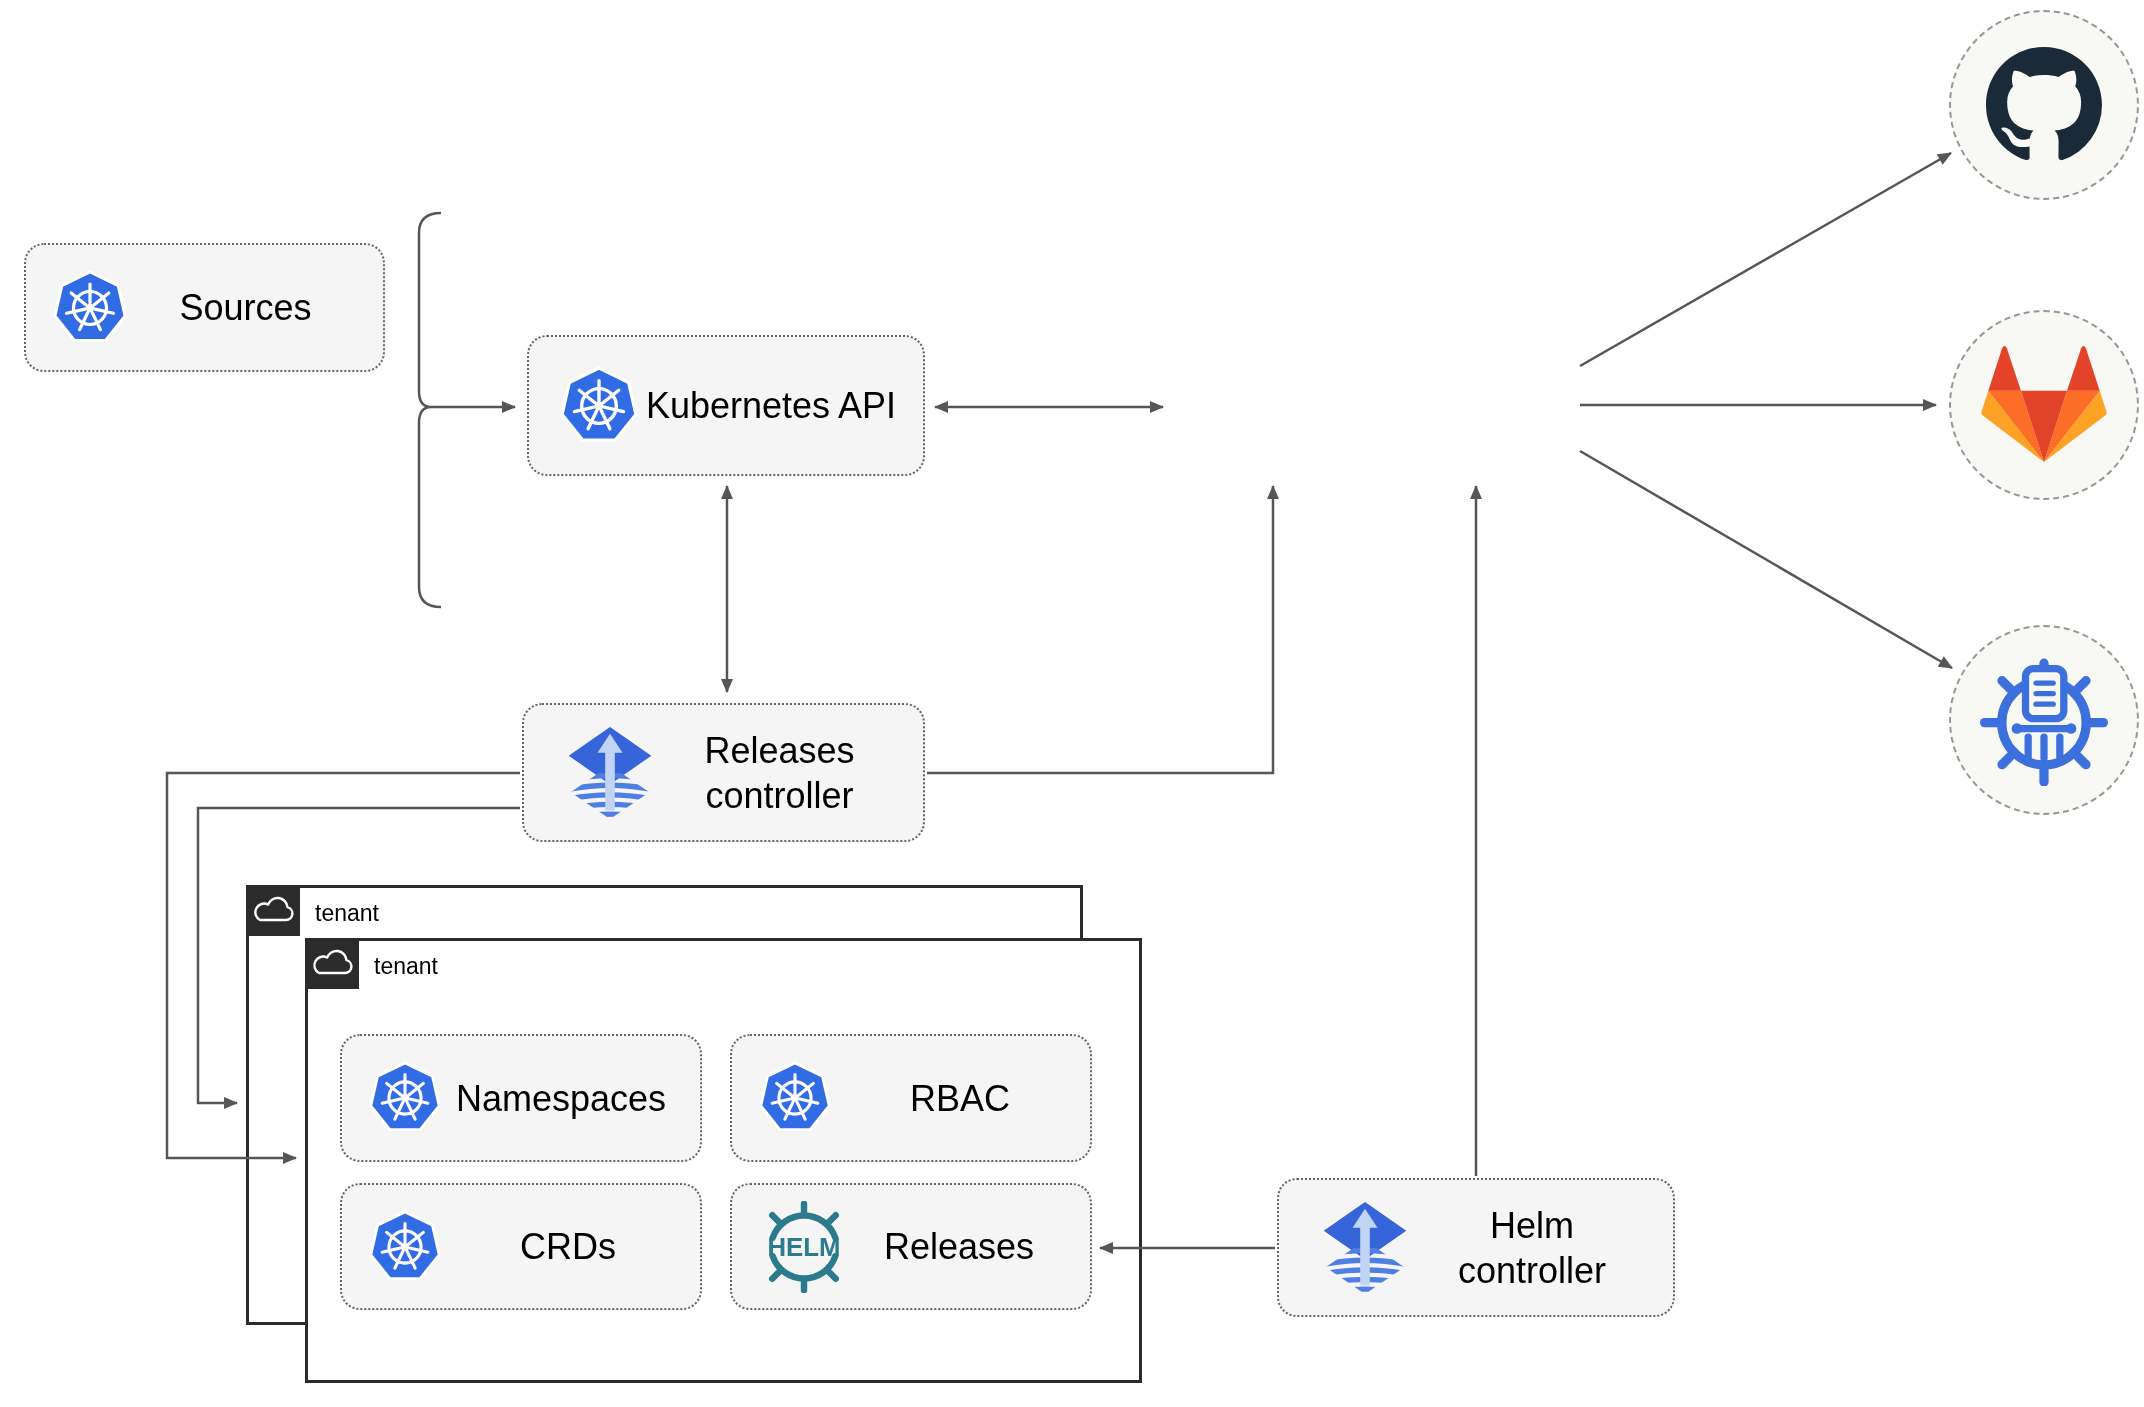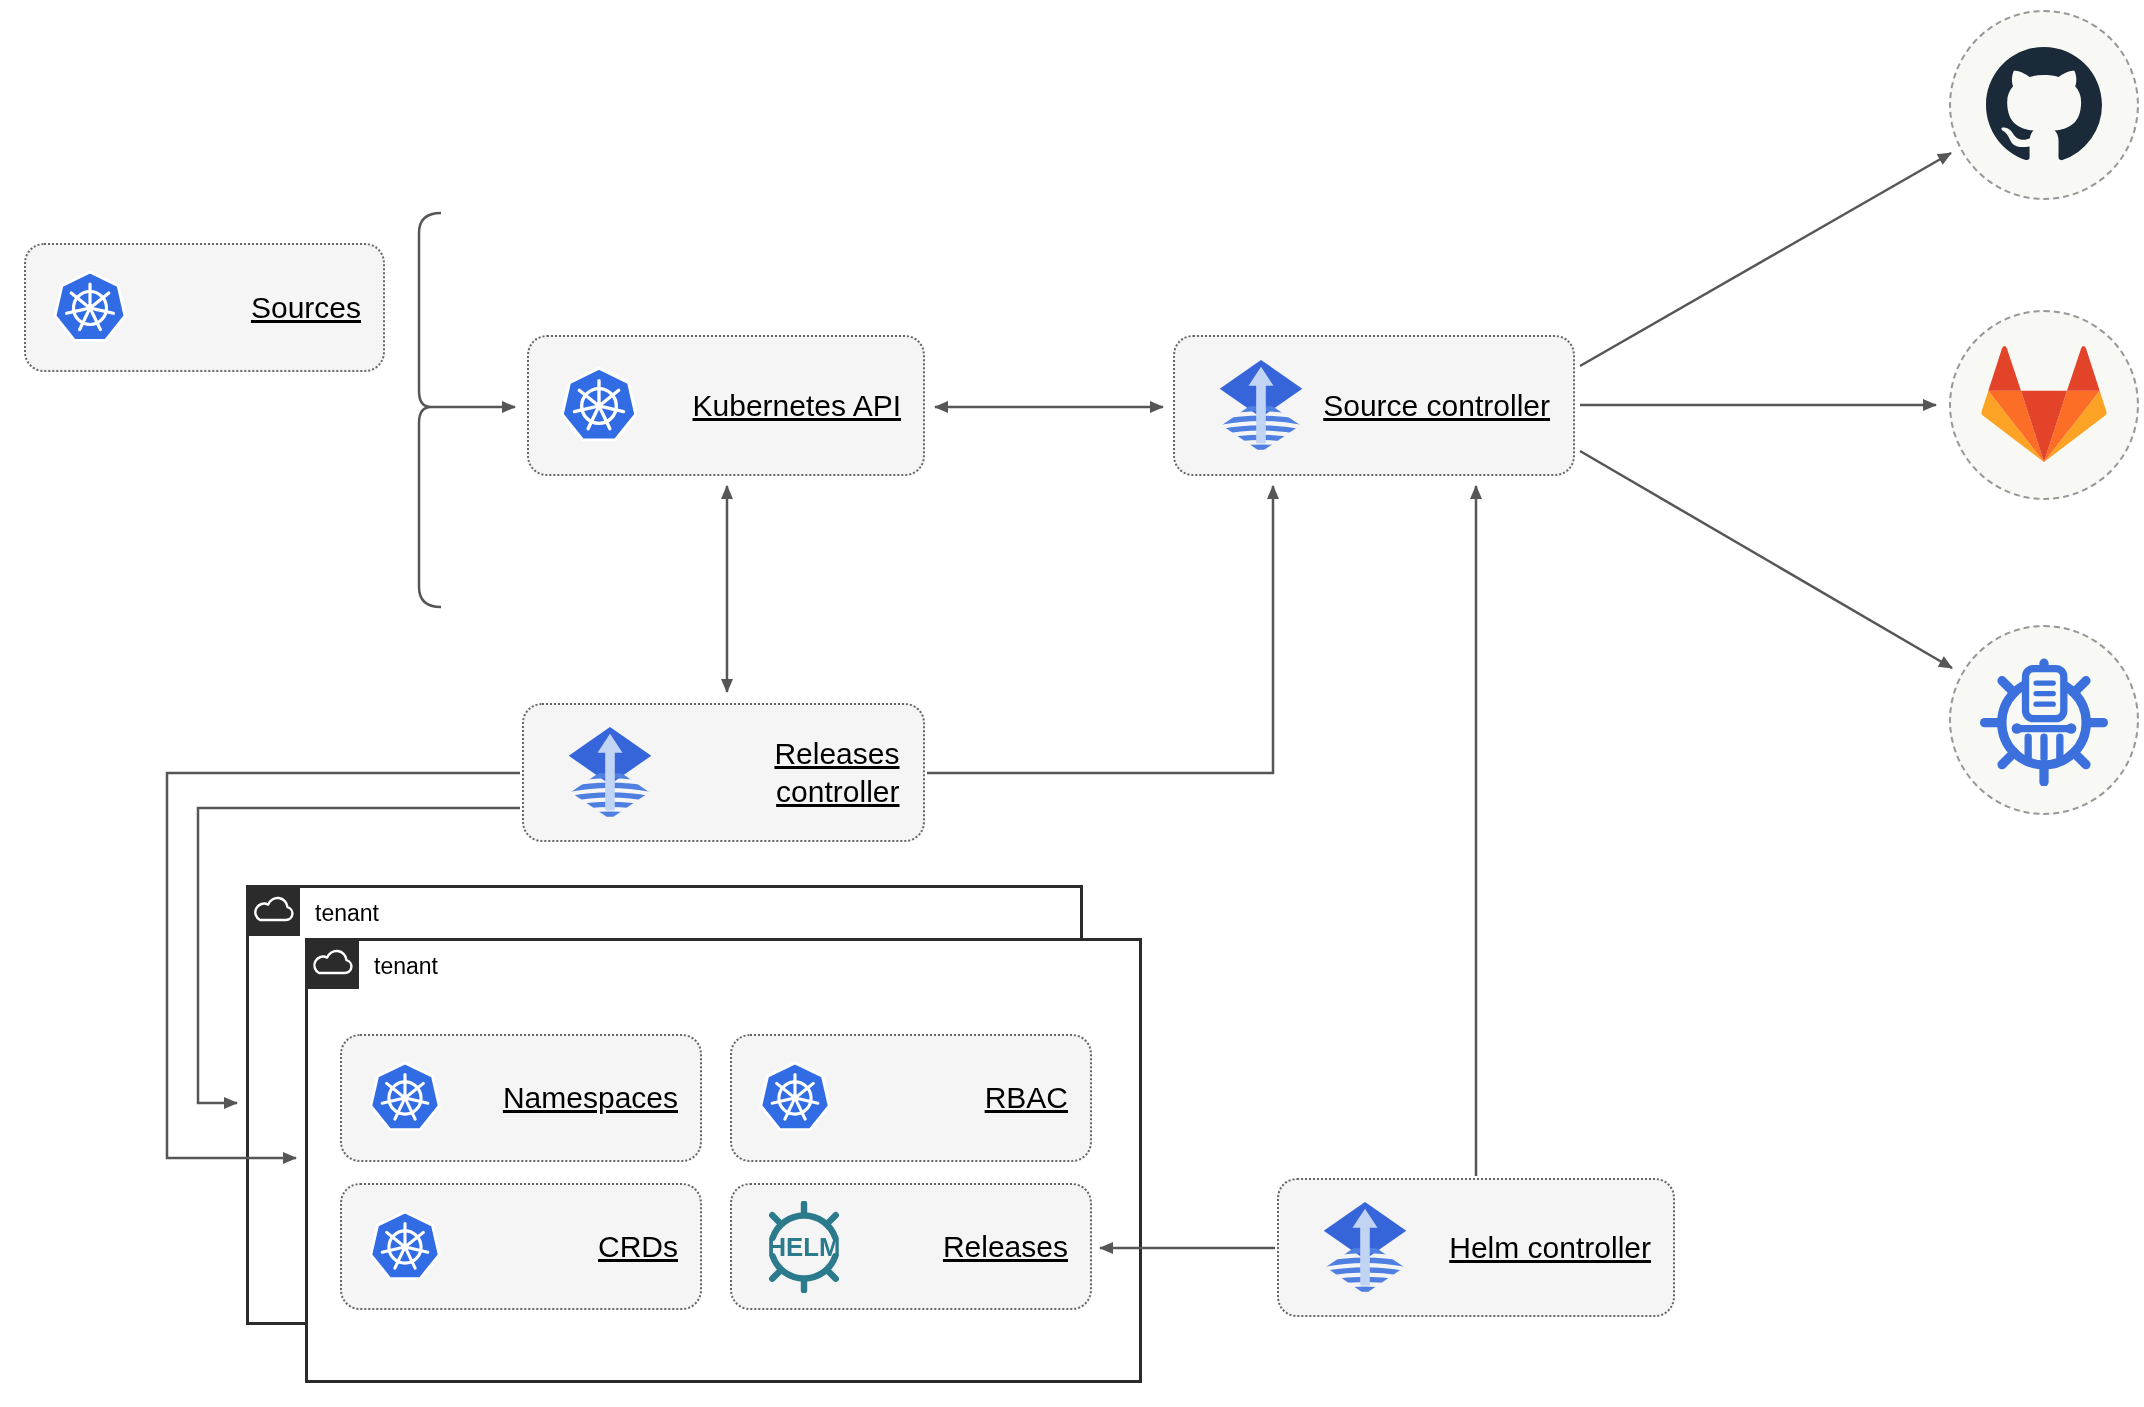--- a/index.html
+++ b/index.html
@@ -17,22 +17,22 @@
   
   .node{
     position:absolute;z-index:10;box-sizing:border-box;
     background:var(--node-fill,#f5f5f5);
     border:2.5px dotted var(--node-border,#666);
     border-radius:20px;
     display:flex;align-items:center;
   }
   .node .icon{flex:0 0 auto;display:flex;align-items:center;justify-content:center;}
   .node .label{
-    flex:1 1 auto;text-align:right;font-size:30px;line-height:1.25;
-    padding-right:22px;color:var(--label-color,#000);text-decoration:underline;
+    flex:1 1 auto;text-align:center;font-size:36px;line-height:1.25;
+    padding-right:22px;color:var(--label-color,#000);
   }
   .node .label.narrow{max-width:240px;margin:0 auto;}
 
   
   .tenant{
     position:absolute;z-index:2;box-sizing:border-box;
     border:3px solid var(--tenant-border,#2b2b2b);background:#fff;
   }
   .tenant .badge{
     position:absolute;left:-3px;top:-3px;width:54px;height:51px;
@@ -144,28 +144,20 @@
 
   <div class="node" style="left:527px;top:335px;width:398px;height:141px;">
     <span class="icon" style="margin-left:28px;">
       <svg width="84" height="84" viewBox="-40 -40 80 80">
           <use href="#k8s-logo"></use>
         </svg>
     </span>
     <div class="label">Kubernetes API</div>
   </div>
 
-  <div class="node" style="left:1173px;top:335px;width:402px;height:141px;">
-    <span class="icon" style="margin-left:38px;">
-      <svg width="96" height="96" viewBox="0 0 100 100">
-          <use href="#flux-logo"></use>
-        </svg>
-    </span>
-    <div class="label narrow">Source controller</div>
-  </div>
 
   <div class="node" style="left:522px;top:703px;width:403px;height:139px;">
     <span class="icon" style="margin-left:38px;">
       <svg width="96" height="96" viewBox="0 0 100 100">
           <use href="#flux-logo"></use>
         </svg>
     </span>
     <div class="label narrow">Releases controller</div>
   </div>
 

